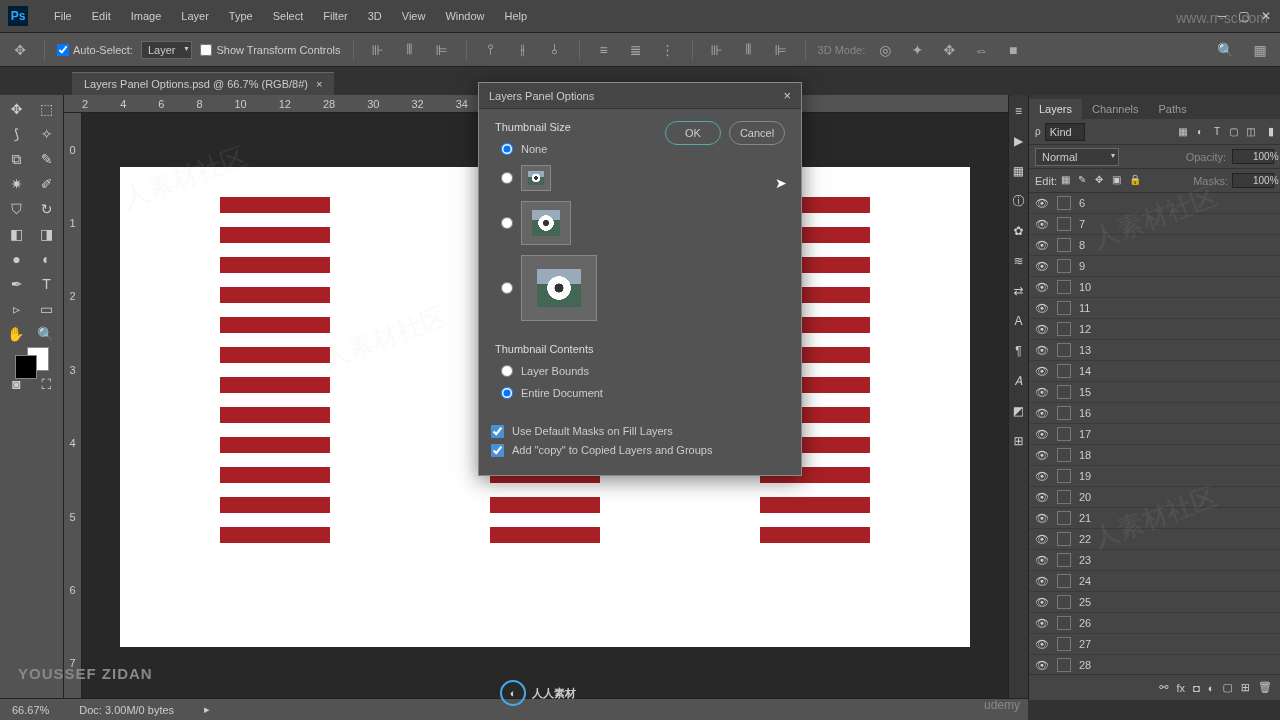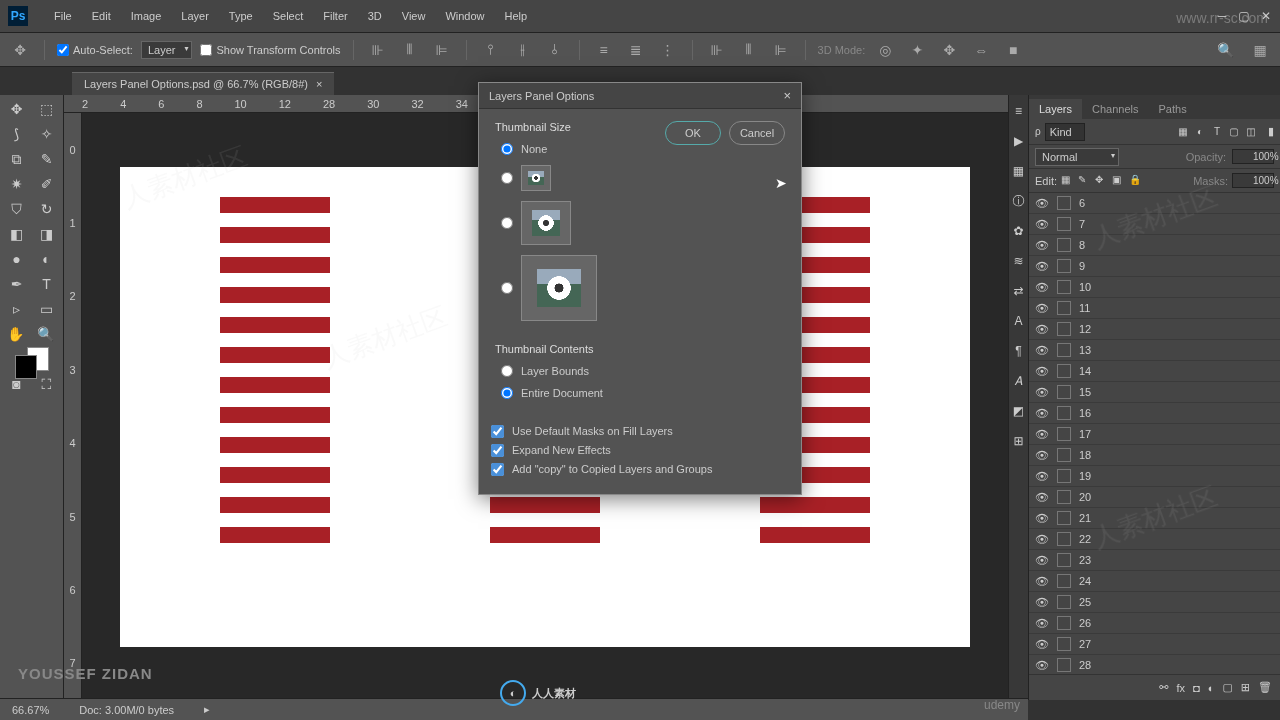--- a/index.html
+++ b/index.html
@@ -491,24 +491,20 @@
         <input type="radio" name="tc" checked="" style="">
         <span>Entire Document</span>
       </div>
     <div style="height:10px"></div>
     <div class="dlg-chk">
         <input type="checkbox" checked="" style="">
         <span>Use Default Masks on Fill Layers</span>
       </div>
     <div class="dlg-chk">
         <input type="checkbox" checked="" style="">
-        <span>Expand New Effects</span>
-      </div>
-    <div class="dlg-chk">
-        <input type="checkbox" checked="" style="">
         <span>Add "copy" to Copied Layers and Groups</span>
       </div>
   </div>
 </div>
 
 <div class="cursor">➤</div>
 
 <div class="url">www.rr-sc.com</div>
 <div class="wmk" style="left:120px;top:160px">人素材社区</div>
 <div class="wmk" style="left:320px;top:320px">人素材社区</div>

